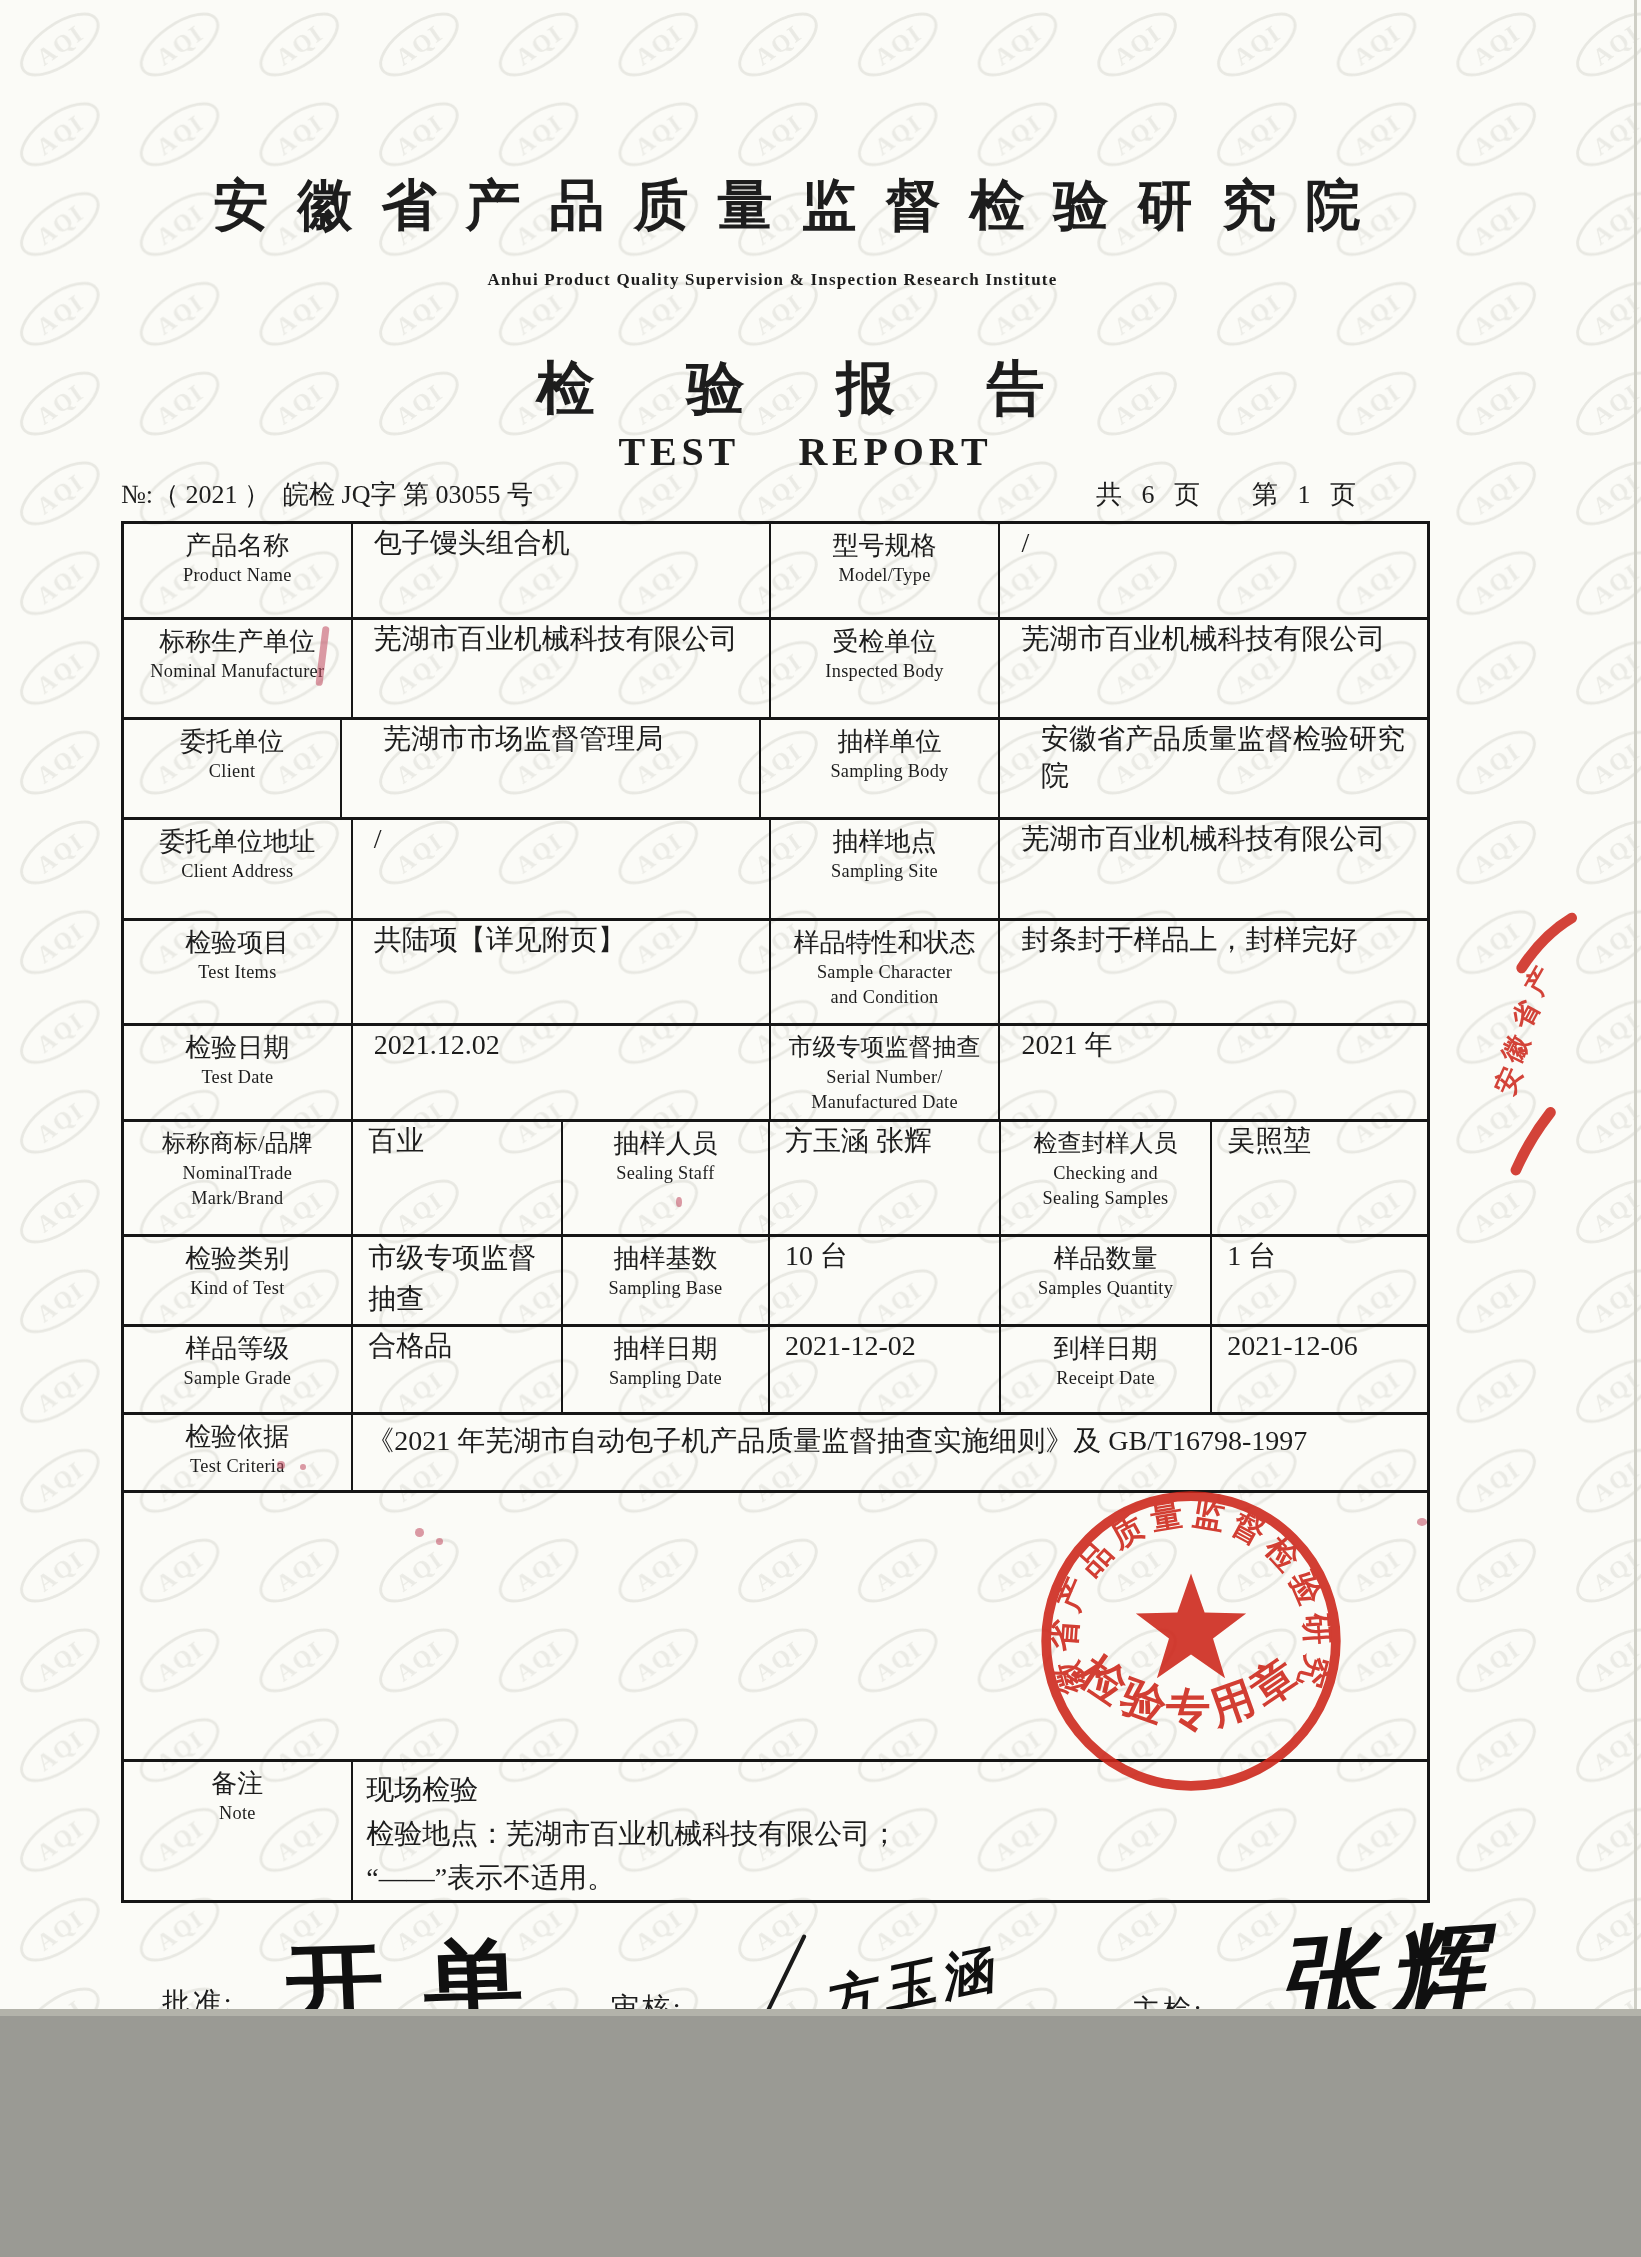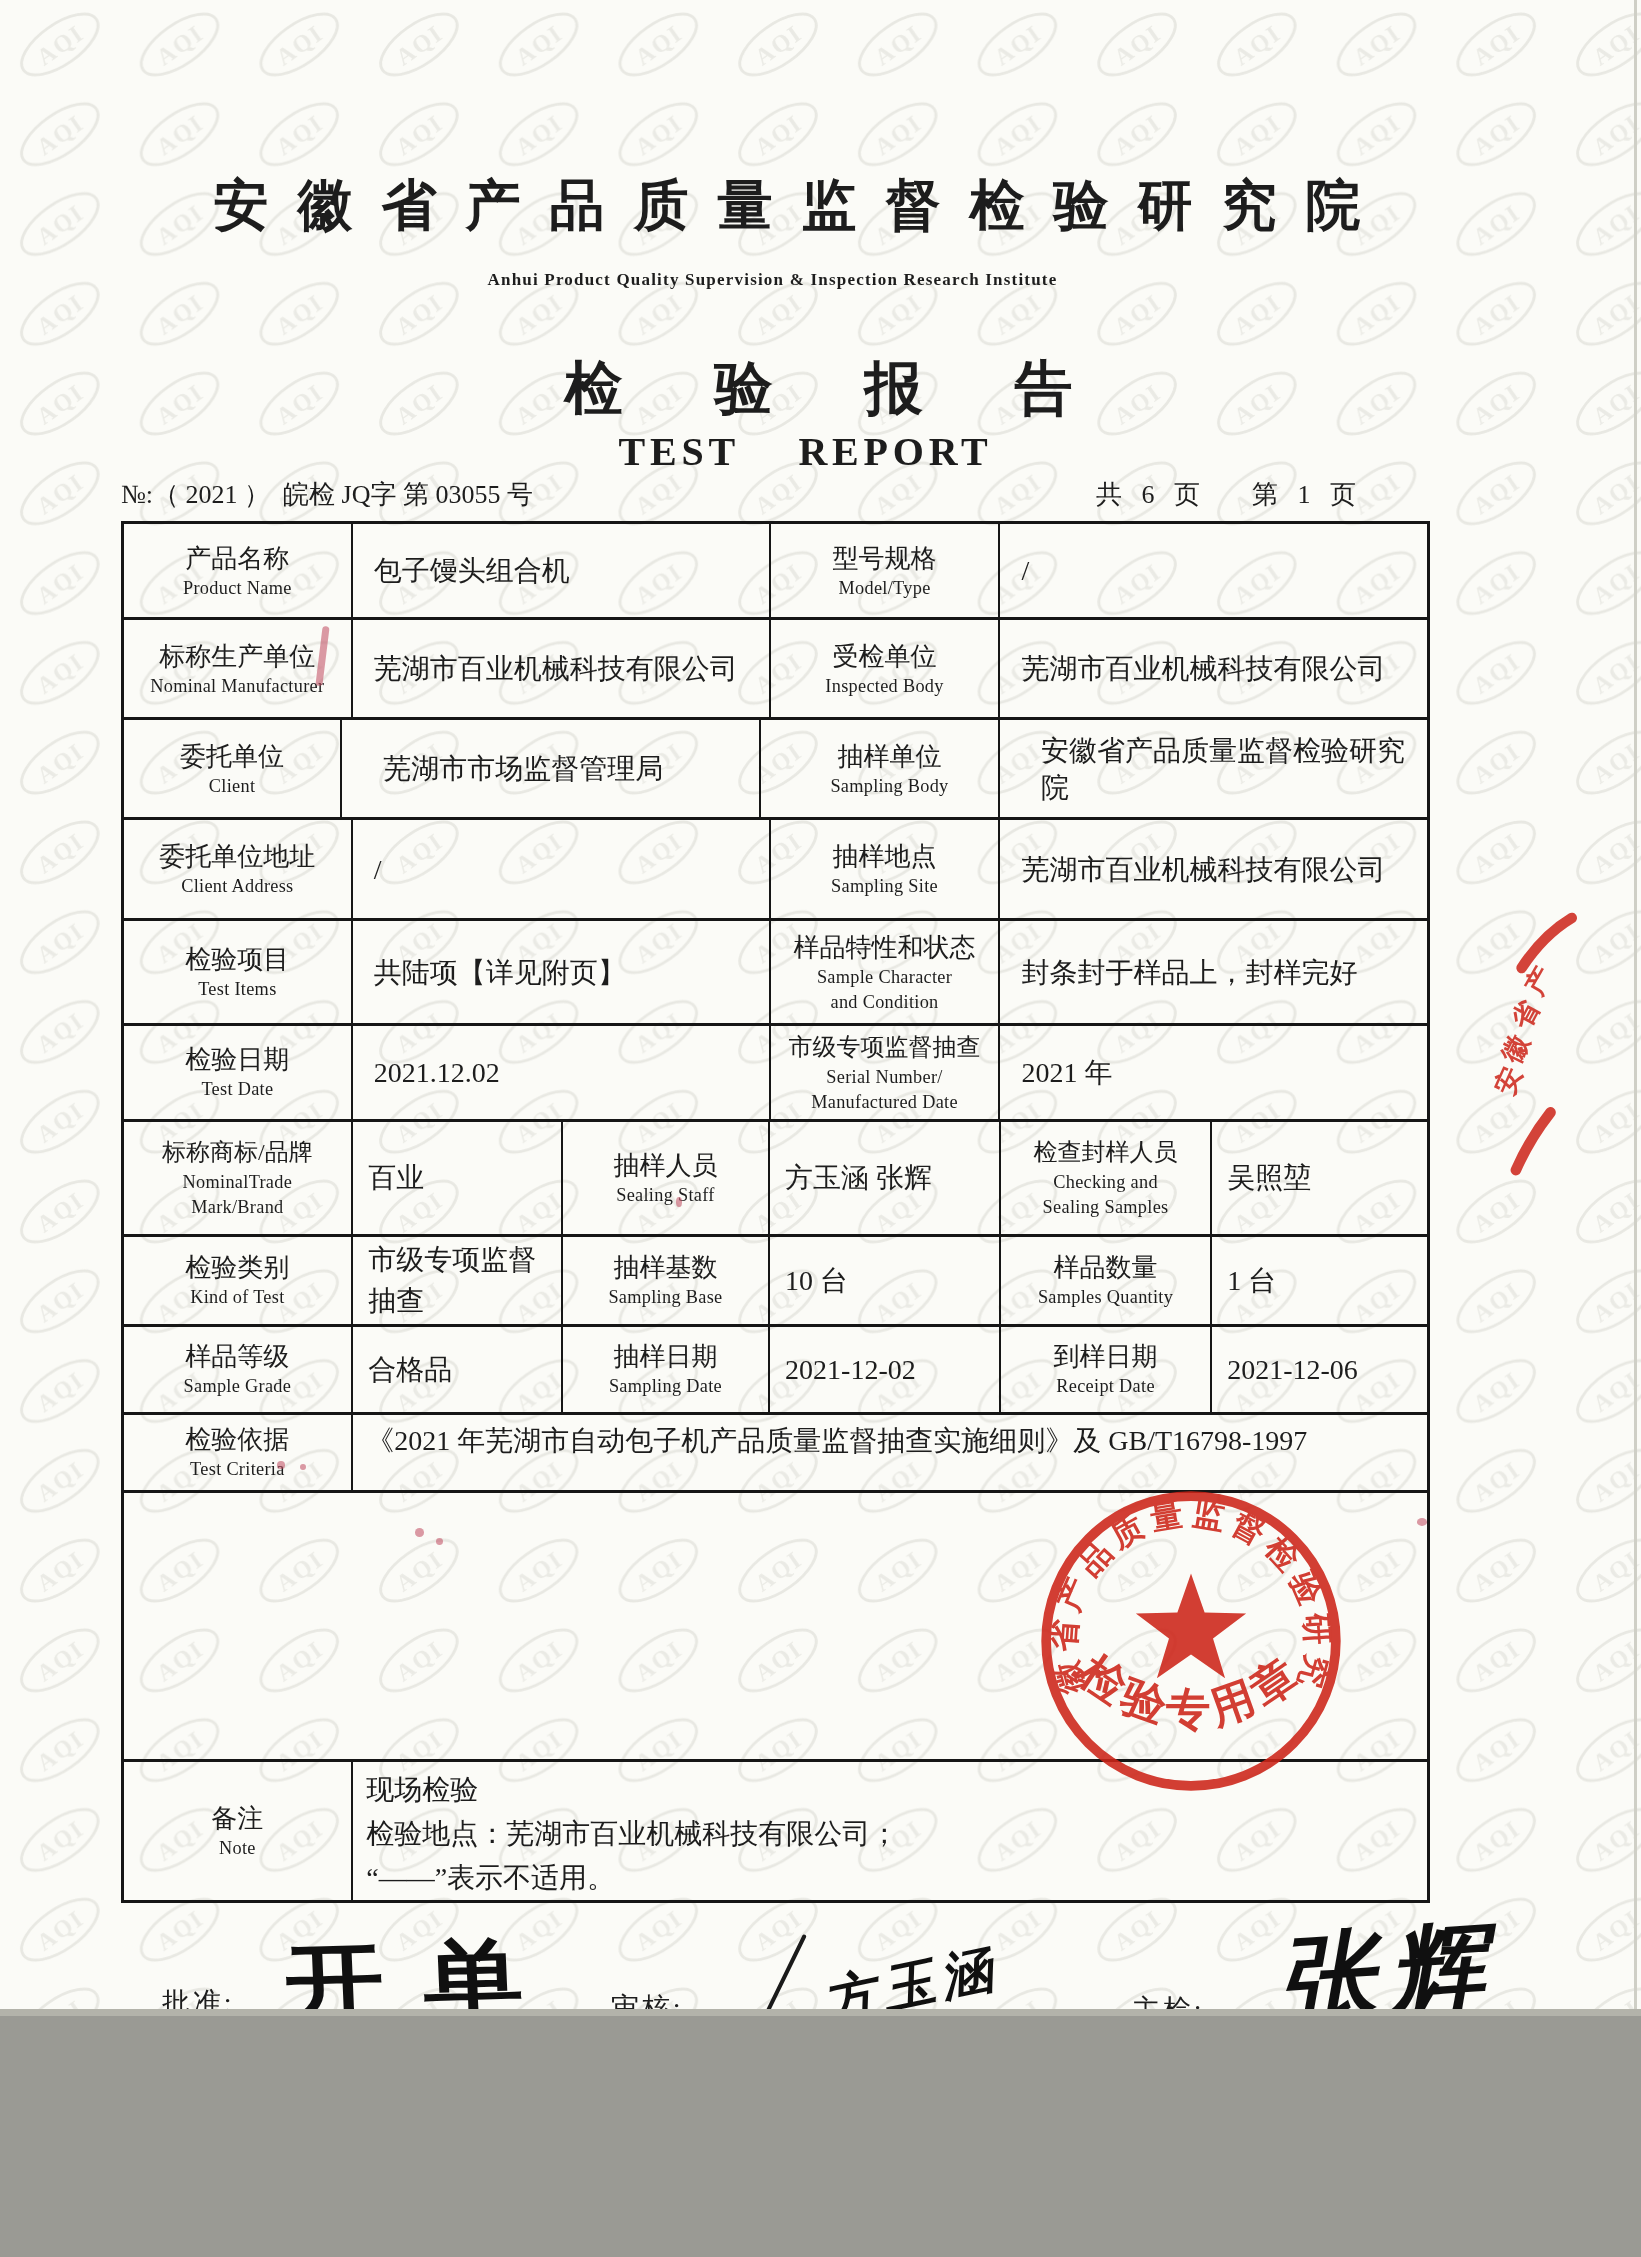--- a/index.html
+++ b/index.html
@@ -3,32 +3,32 @@
 <meta charset="utf-8">
 <style>
   html,body{margin:0;padding:0;background:#9a9a94;}
   .page{position:relative;width:1641px;height:2016px;background:#fbfbf7;overflow:hidden;
         font-family:"Liberation Serif","DejaVu Serif",serif;color:#1d1d1d;}
   .abs{position:absolute;}
   .ctr{left:0;width:1545px;text-align:center;}
   .pre{white-space:pre;}
   .inst-cn{top:169px;font-size:55px;font-weight:700;letter-spacing:29px;padding-left:29px;}
   .inst-en{top:270px;font-size:17px;font-weight:700;letter-spacing:1.2px;}
-  .title-cn{top:350px;font-size:58px;font-weight:700;letter-spacing:92px;padding-left:92px;}
+  .title-cn{top:350px;font-size:58px;font-weight:700;letter-spacing:92px;padding-left:64px;}
   .title-en{top:428px;font-size:40px;font-weight:700;letter-spacing:4.8px;padding-left:33px;}
   .meta{top:477px;left:121px;width:1303px;display:flex;justify-content:space-between;font-size:26px;}
   .meta .pg{margin-right:68px;}
   
   .tbl{position:absolute;left:121px;top:521px;width:1303px;border:3.9px solid #161616;background:transparent;}
   .row{display:grid;border-bottom:3.9px solid #161616;}
   .row:last-child{border-bottom:none;}
   .cols4{grid-template-columns:2.37fr 4.33fr 2.38fr 4.42fr;}
   .cols6{grid-template-columns:2.37fr 2.18fr 2.14fr 2.40fr 2.18fr 2.23fr;}
   .colsf{grid-template-columns:2.37fr 11.13fr;}
-  .cell{border-right:2.9px solid #161616;display:flex;flex-direction:column;justify-content:center;min-width:0;}
+  .cell{border-right:2.9px solid #161616;display:flex;flex-direction:column;justify-content:flex-start;min-width:0;}
   .row .cell:last-child{border-right:none;}
   .lab{text-align:center;padding:3.9px 1.9px;}
   .lcn{font-size:26px;line-height:35px;}
   .len{font-size:18.3px;line-height:25px;letter-spacing:0.3px;}
   .val{padding-left:21px;font-size:28px;line-height:37px;padding-right:1px;}
   .valf{padding-left:13.5px;font-size:28px;line-height:37px;}
   .concl{position:relative;justify-content:flex-start;}
   .concl .line1{margin:13.5px 0 0 13.5px;font-size:28px;}
   .seal-note{position:absolute;right:137px;top:170px;font-size:27px;letter-spacing:1.9px;}
   .issue-date{position:absolute;right:9.7px;top:210px;font-size:27px;}

